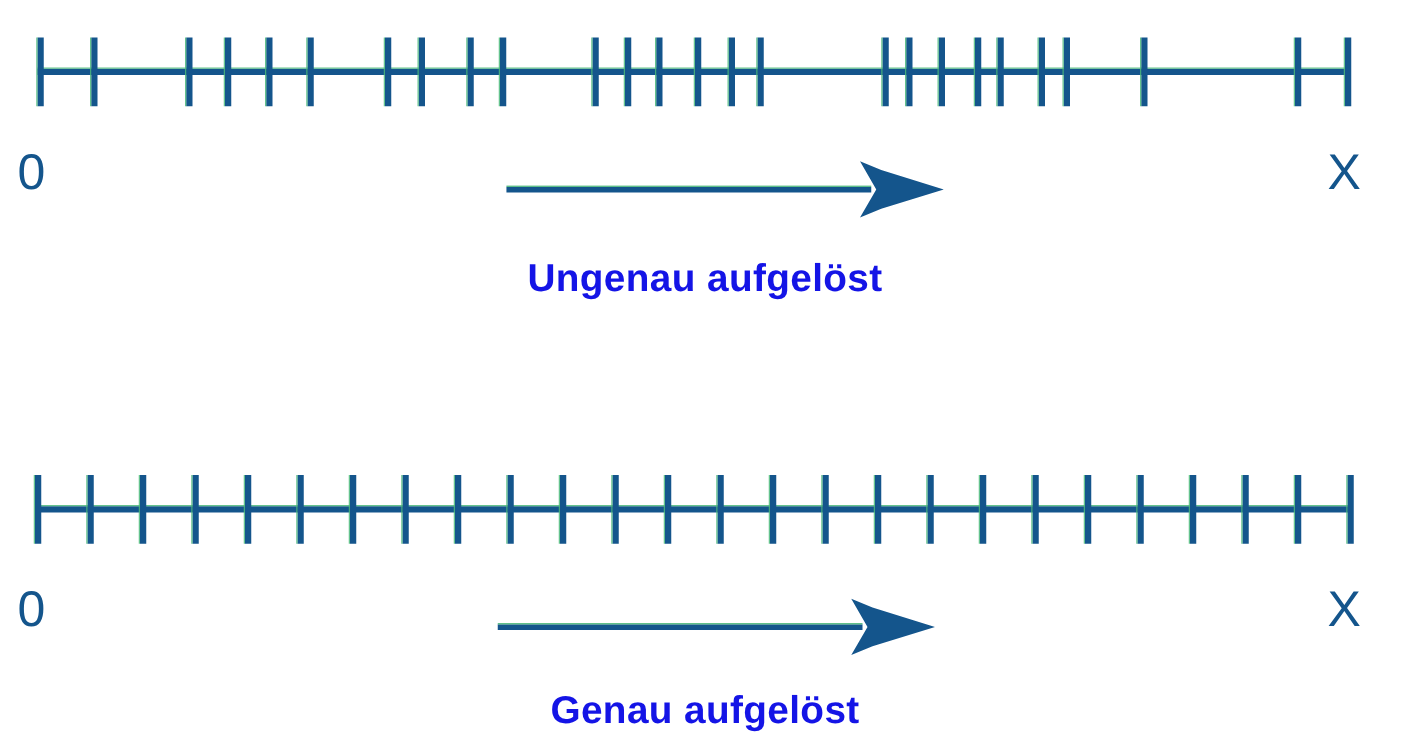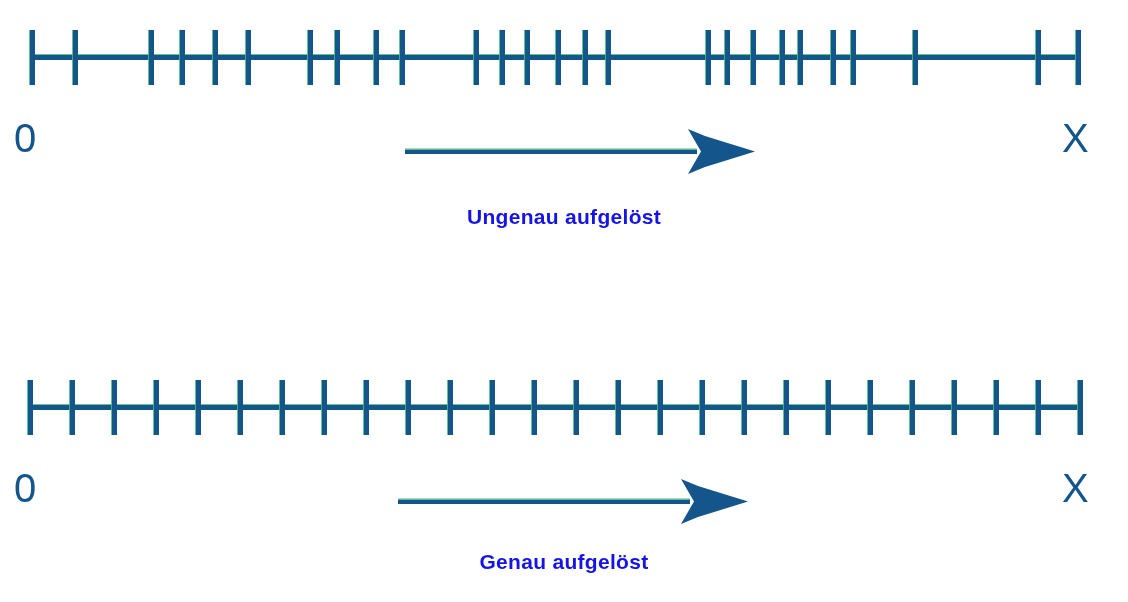--- a/index.html
+++ b/index.html
@@ -84,21 +84,21 @@
     position: absolute;
     height: 60px;
   }
   .arrow-svg { display: block; }
 
   .caption {
     position: absolute;
     width: 1128px;
     text-align: center;
     font-family: "Liberation Sans", sans-serif;
-    font-size: 21px;
+    font-size: 31px;
     font-weight: bold;
     color: #1414e6;
     letter-spacing: 0.3px;
   }
 </style>
 </head>
 <body>
 
 <div class="figure">
 

